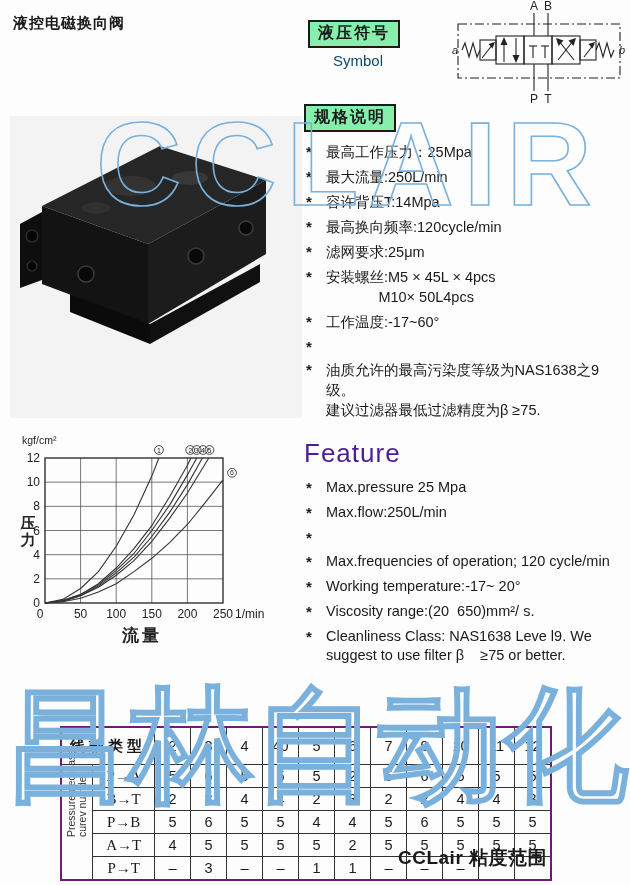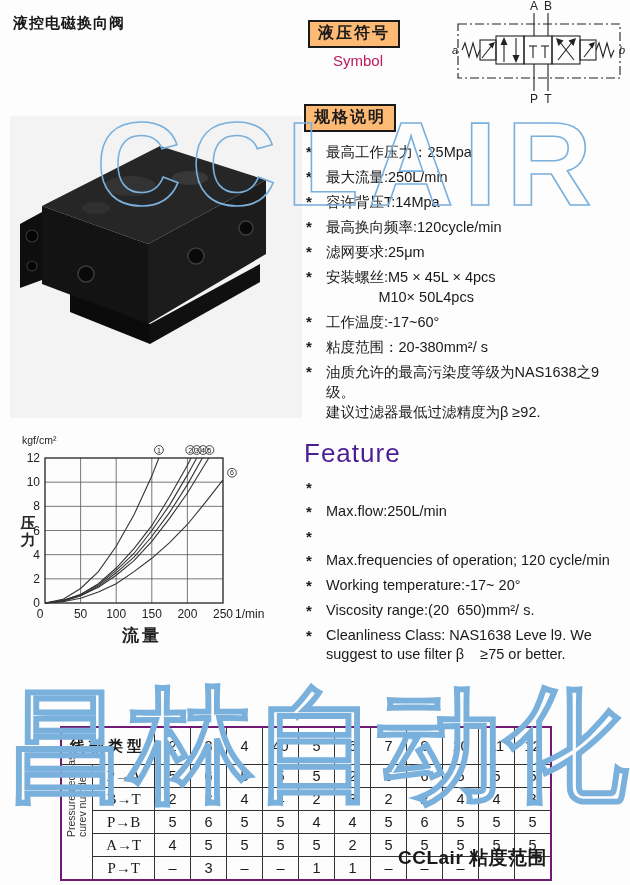--- a/index.html
+++ b/index.html
@@ -2,23 +2,23 @@
 <html><head>
 <meta charset="utf-8">
 <style>
   html,body{margin:0;padding:0;background:#e8e8e8;}
   #page{position:relative;width:630px;height:885px;background:#fdfdfd;overflow:hidden;
         font-family:"Liberation Sans","DejaVu Sans",sans-serif;color:#1a1a1a;}
   .abs{position:absolute;}
   
   #page-title{left:13px;top:14px;font-size:15px;font-weight:bold;letter-spacing:1px;}
   .boxed{border:2px solid #1a1a1a;padding:1px 8px 2px 8px;font-size:16px;font-weight:bold;
-         letter-spacing:2px;background:#fdba74;display:inline-block;}
+         letter-spacing:2px;background:#86efac;display:inline-block;}
   #symbol-box{left:308px;top:20px;}
-  #symbol-sub{left:308px;top:52px;width:100px;text-align:center;font-size:15px;color:#be185d;}
+  #symbol-sub{left:308px;top:52px;width:100px;text-align:center;font-size:15px;color:#0c4a6e;}
   #spec-head{left:304px;top:104px;}
   #perf-head{left:62px;top:688px;z-index:3;}
   
   .starlist{list-style:none;margin:0;padding:0;}
   .starlist li{display:flex;align-items:flex-start;}
   .starlist .bul{width:20px;flex:0 0 20px;font-size:15px;font-weight:bold;padding-top:1px;}
   .starlist .txt{white-space:pre-wrap;}
   #spec-list{left:306px;top:142px;width:322px;}
   #spec-list li{margin-bottom:5px;}
   #spec-list .txt{font-size:14.5px;line-height:20px;font-weight:500;}
@@ -160,33 +160,33 @@
         <span class="bul">*</span>
         <span class="txt">安装螺丝:M5 × 45L × 4pcs
              M10× 50L4pcs</span>
       </li>
       <li>
         <span class="bul">*</span>
         <span class="txt">工作温度:-17~60°</span>
       </li>
       <li>
         <span class="bul">*</span>
-        <span class="txt">粘度范围：20-380mm²/ s</span>
       </li>
       <li>
         <span class="bul">*</span>
         <span class="txt">油质允许的最高污染度等级为NAS1638之9级。
-建议过滤器最低过滤精度为β ≥92.</span>
+建议过滤器最低过滤精度为β ≥75.</span>
       </li>
     </ul>
 
   <div class="abs" id="feature-head">Feature</div>
   <ul class="abs starlist" id="feature-list">
       <li>
         <span class="bul">*</span>
+        <span class="txt">Max.pressure 25 Mpa</span>
       </li>
       <li>
         <span class="bul">*</span>
         <span class="txt">Max.flow:250L/min</span>
       </li>
       <li>
         <span class="bul">*</span>
       </li>
       <li>
         <span class="bul">*</span>

